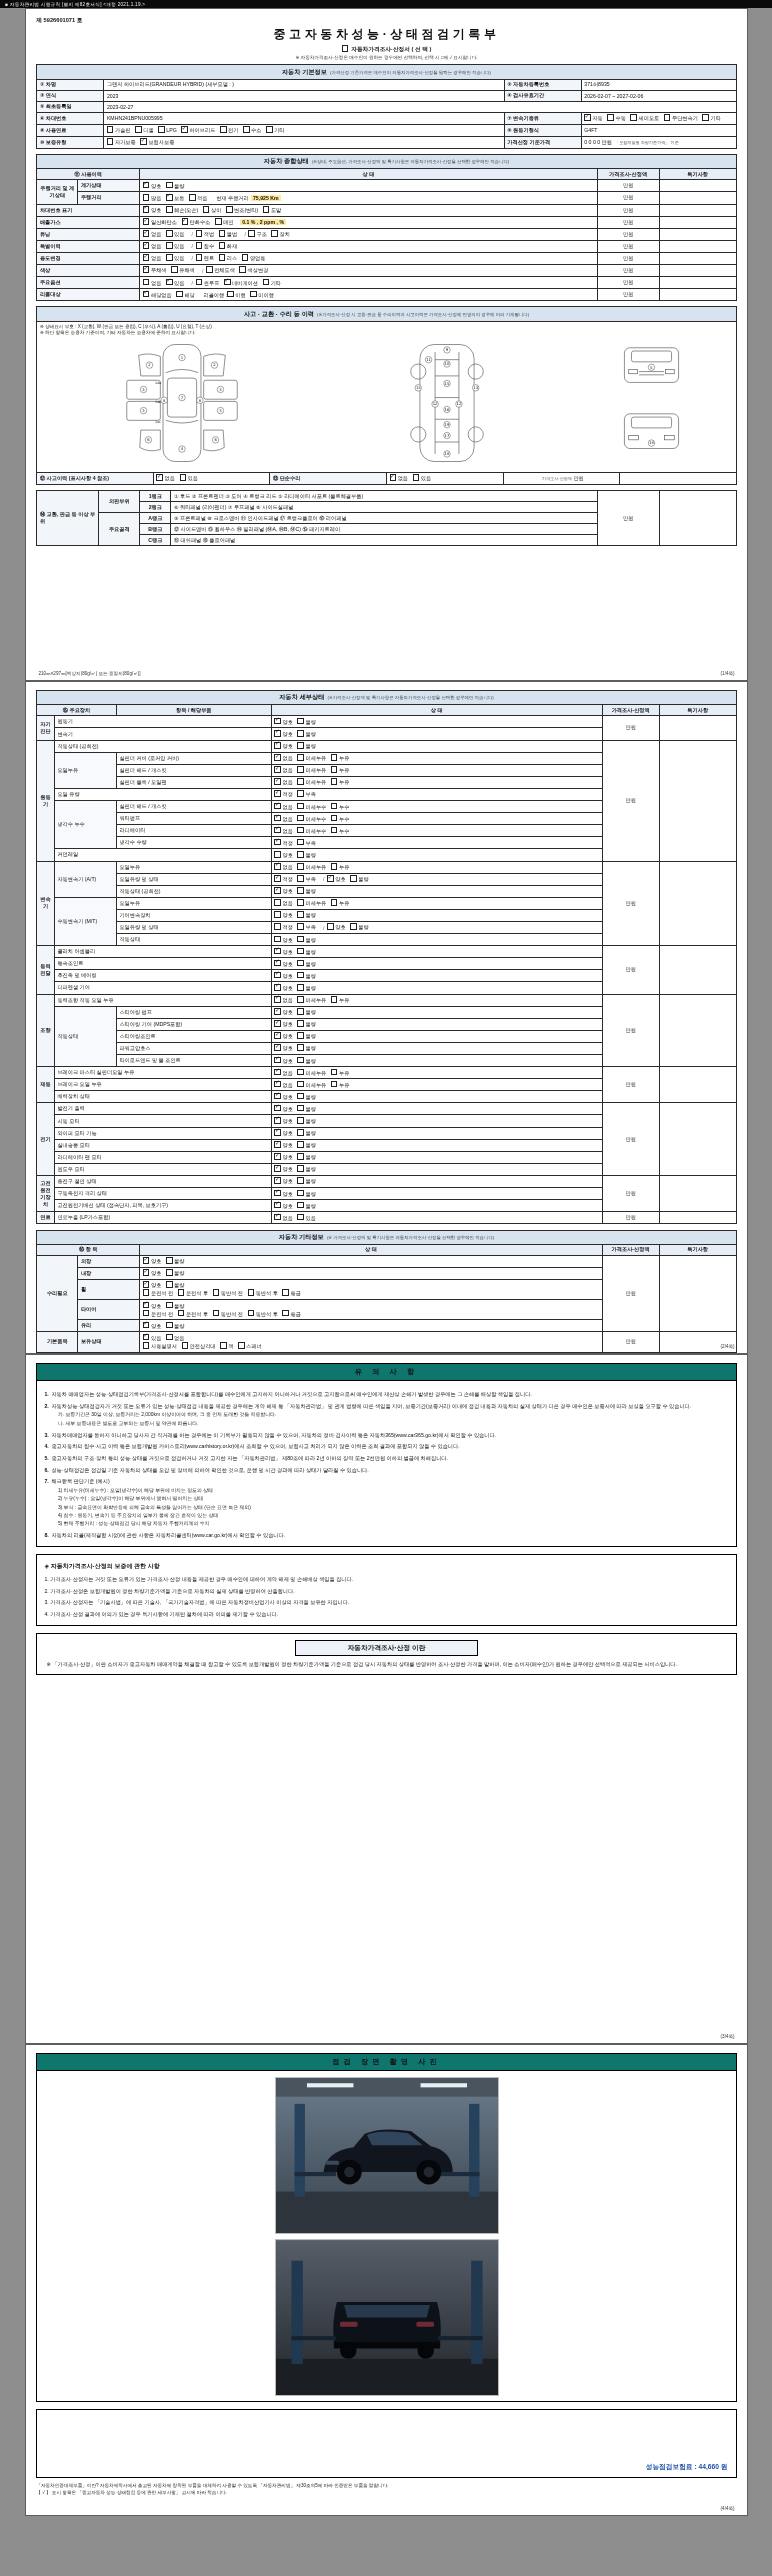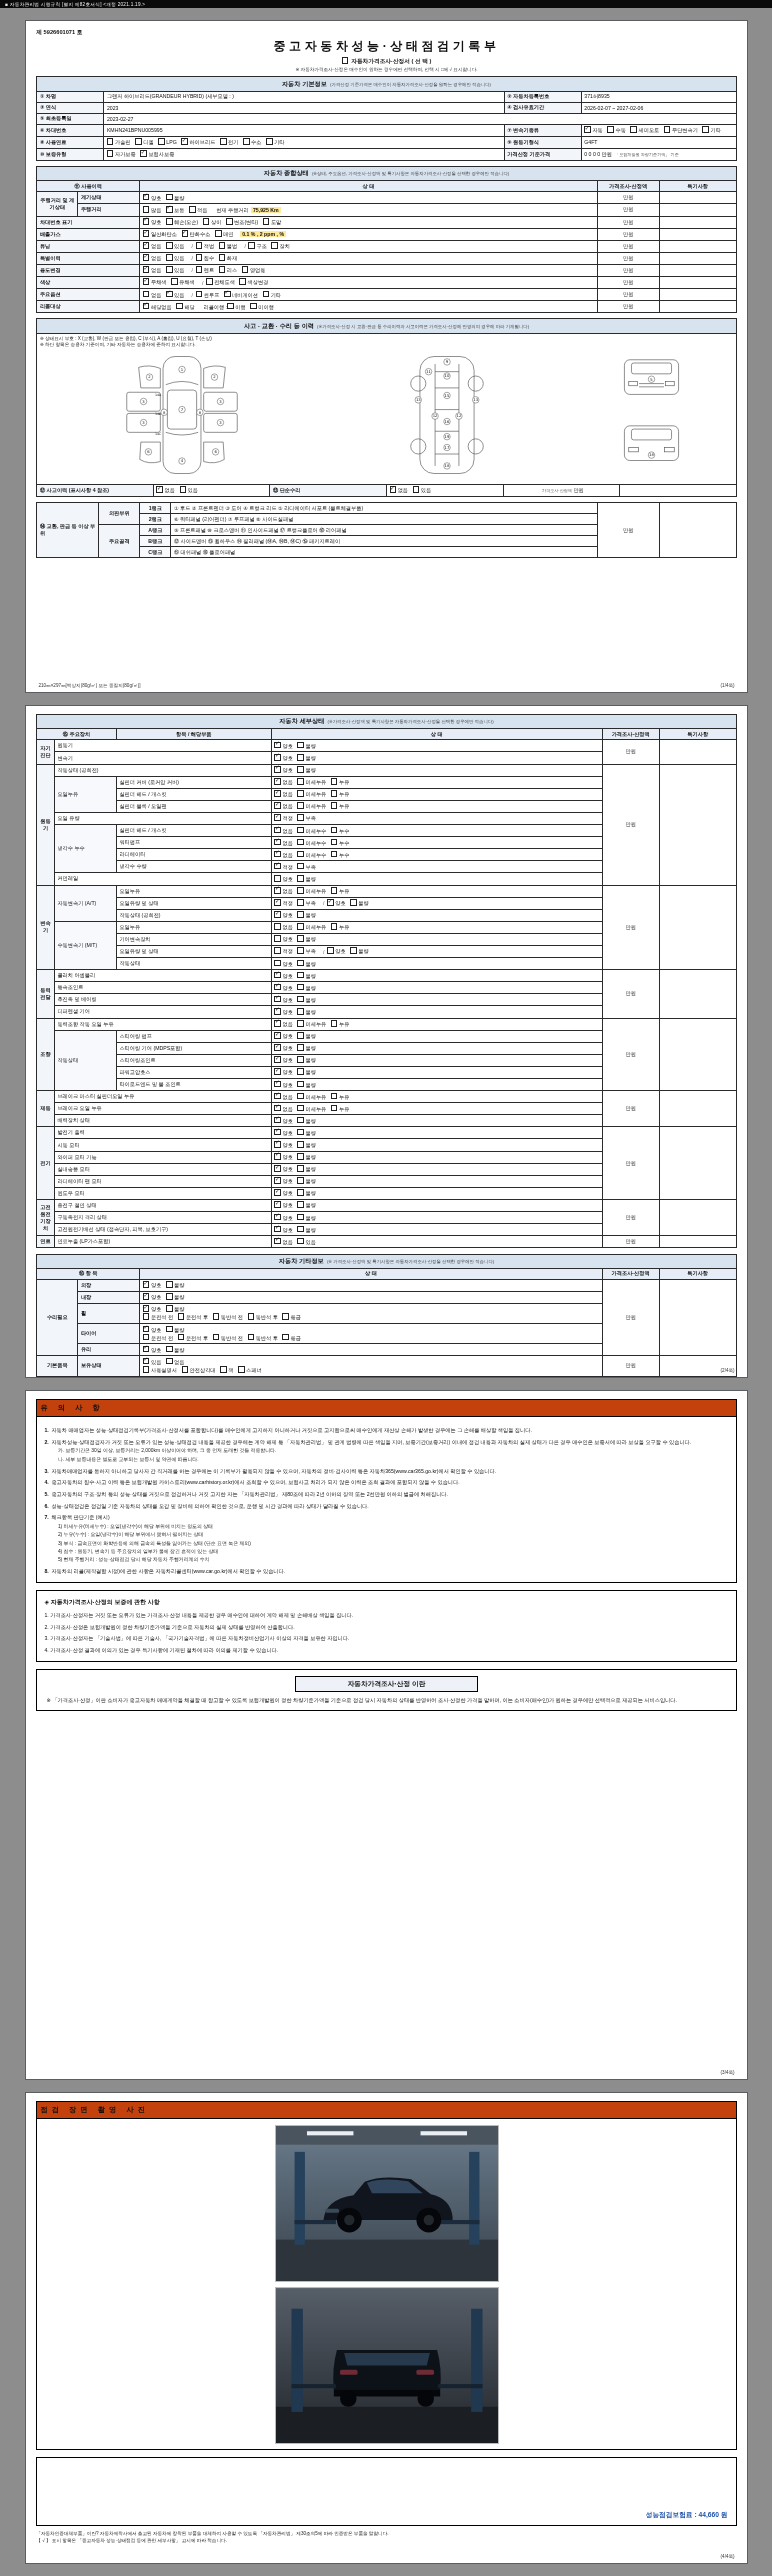--- a/index.html
+++ b/index.html
@@ -1,18 +1,18 @@
 <!DOCTYPE html>
 <html style="font-size:8.2px"><head>
 <meta charset="utf-8">
 <style>
   html,body{margin:0;padding:0;}
   body{width:773px;background:#8d8d8d;font-family:"Liberation Sans","DejaVu Sans",sans-serif;color:#111;}
   .topbar{background:#0a0a0a;color:#f0f0f0;font-size:4.6px;padding:1.5px 5.2px;letter-spacing:0.3px;}
-  .page{width:723px;margin:12px auto;background:#ffffff;border:0.5px solid #5a5e63;box-sizing:border-box;padding:8.2px 10.3px 6.2px;position:relative;overflow:hidden;}
+  .page{width:723px;margin:0 auto;background:#ffffff;border:0.5px solid #5a5e63;box-sizing:border-box;padding:8.2px 10.3px 6.2px;position:relative;overflow:hidden;}
   .p1{height:673px}.p2{height:673px}.p3{height:690px}.p4{height:472px}
   .docno{font-size:5.7px;font-weight:bold;}
   .doc-title{text-align:center;font-size:12px;font-weight:bold;letter-spacing:3.6px;margin:1px 0 2.1px;}
   .doc-sub1{text-align:center;font-size:5.7px;font-weight:bold;margin-top:1px;}
   .doc-sub2{text-align:center;font-size:4.6px;color:#333;margin:1px 0 4.1px;}
   table.t{border-collapse:collapse;width:100%;margin-bottom:5.2px;table-layout:fixed;}
   table.t td,table.t th{border:0.5px solid #2b2b2b;font-size:5.2px;padding:1.5px 2.6px;vertical-align:middle;word-break:break-all;}
   tr.sechead td{background:#d8e3f0;text-align:center;font-weight:bold;font-size:6.2px;padding:2.1px;}
   tr.sechead .note{font-weight:normal;font-size:4.4px;color:#444;margin-left:3.1px;}
   tr.colhead th{background:#e7edf6;font-weight:bold;text-align:center;font-size:5.2px;}
@@ -33,21 +33,21 @@
   .hl{background:#ffe99a;font-weight:bold;padding:0 2.1px;margin-left:2.1px;}
   .mini{font-size:4.1px;color:#555;margin-left:3.1px;}
   .legend{font-size:4.6px;color:#222;margin:1px 0;}
   .diagrams{display:flex;justify-content:space-around;align-items:center;padding:2.1px 0;}
   svg text{font-family:"DejaVu Sans",sans-serif;}
   .pagemark{position:absolute;right:12.4px;bottom:4.1px;font-size:4.6px;color:#333;}
   .papernote{position:absolute;left:12.4px;bottom:4.1px;font-size:4.6px;color:#333;}
   .finalrow td{font-size:6.2px;font-weight:bold;text-align:center;padding:3.1px;}
   .optext{font-size:4.6px;line-height:1.5;color:#222;}
   .bigbox{border:1px solid #000;margin-bottom:7.2px;}
-  .bigbox-title{text-align:left;font-weight:bold;font-size:7.2px;letter-spacing:4.1px;border-bottom:0.8px solid #000;padding:3.1px;background:#c2410c;}
+  .bigbox-title{text-align:center;font-weight:bold;font-size:7.2px;letter-spacing:4.1px;border-bottom:0.8px solid #000;padding:3.1px;background:#0f766e;}
   .bigbox-body{padding:5.2px 7.2px;}
   .nitem{font-size:5.2px;line-height:1.55;margin:3.6px 0 1.5px;display:flex;}
   .nnum{font-weight:bold;margin-right:2.6px;white-space:nowrap;}
   .nsub{font-size:4.9px;line-height:1.5;margin:1px 0 1px 13.4px;color:#222;}
   .pg-title{font-weight:bold;font-size:6px;margin:2.1px 0 1px;}
   .definebox{border:1px solid #000;padding:0 0 5.2px;}
   .define-title{width:175px;margin:6.2px auto 4.1px;border:0.8px solid #000;text-align:center;font-weight:bold;font-size:6.7px;padding:2.6px;background:#eef2f8;}
   .define-text{font-size:5.2px;line-height:1.6;margin:0 9.3px;}
   .photosec .bigbox-body{display:flex;flex-direction:column;align-items:center;gap:5.2px;}
   .photo{border:0.5px solid #bbb;}

